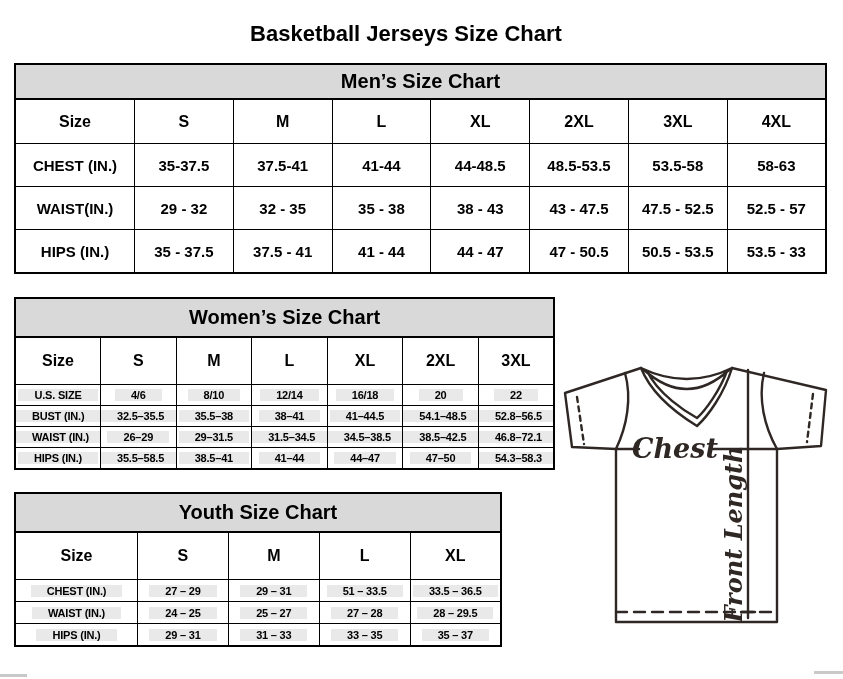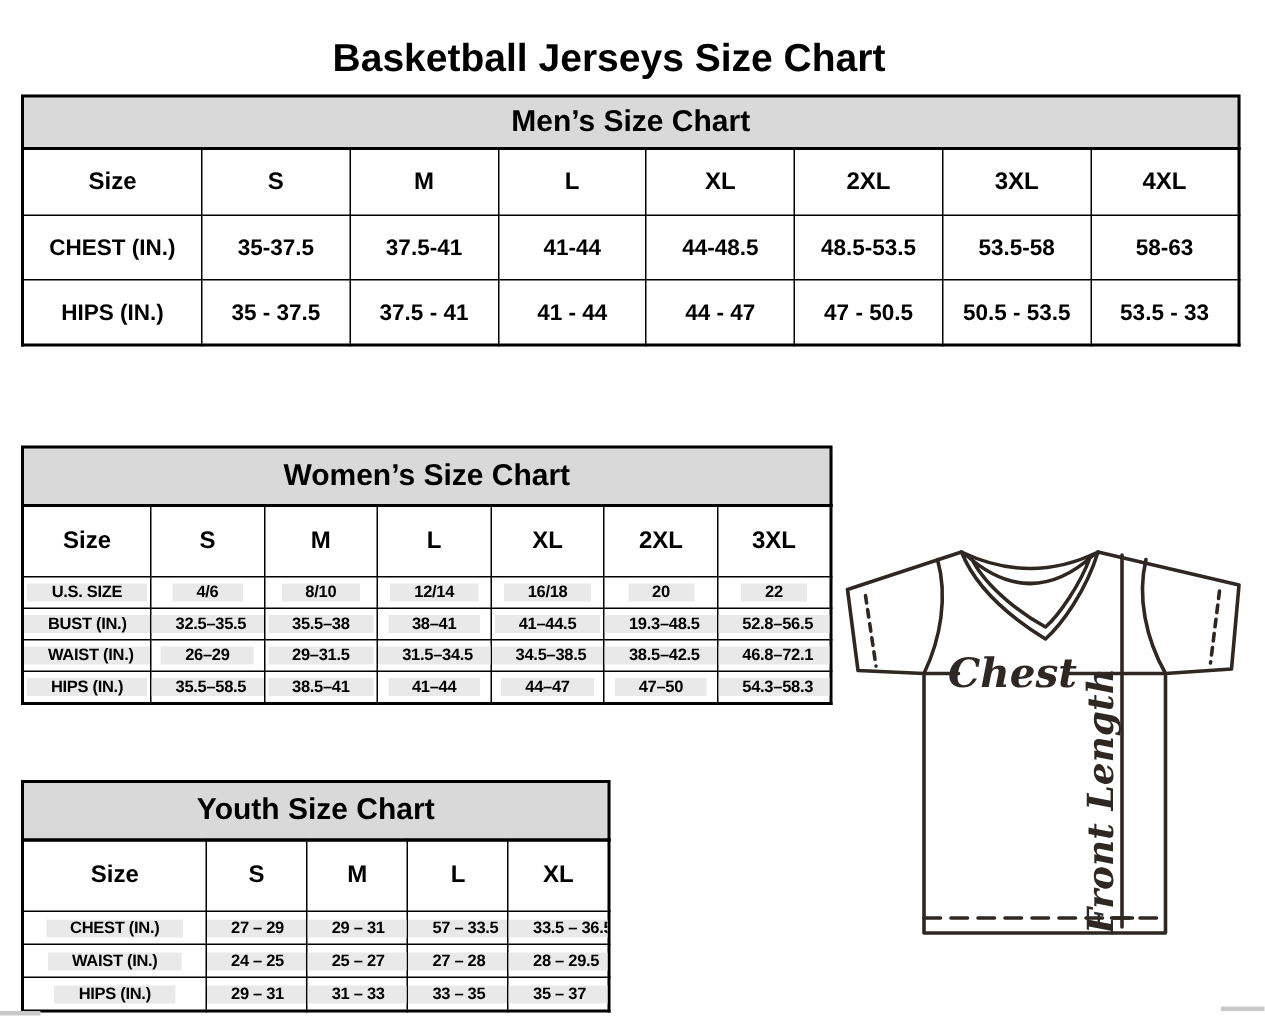--- a/index.html
+++ b/index.html
@@ -8,26 +8,26 @@
     --diagram_stroke:#2e2724;
     --highlight:#e9e9e9;
   }
   html,body{margin:0;padding:0;}
   body{
     width:843px;height:679px;position:relative;background:#ffffff;
     font-family:"Liberation Sans",sans-serif;color:#000;overflow:hidden;
   }
   .page-title{
     position:absolute;top:6px;left:0;width:812px;text-align:center;
-    font-size:26px;font-weight:bold;
+    font-size:22px;font-weight:bold;
   }
   .chart{position:absolute;}
   #mens-chart{left:14px;top:63px;width:813px;}
   #womens-chart{left:14px;top:297px;width:541px;}
-  #youth-chart{left:14px;top:492px;width:393px;margin-top:28px;}
+  #youth-chart{left:14px;top:492px;width:488px;}
   .chart-title{
     border:2px solid var(--border);background:var(--header_bg);
     font-weight:bold;font-size:20px;text-align:center;
     height:33px;line-height:33px;
   }
   .chart-title.tall{height:37px;line-height:37px;}
   table{
     border-collapse:collapse;width:100%;table-layout:fixed;
     margin-top:-2px;border:2px solid var(--border);
   }
@@ -84,20 +84,30 @@
           <th>CHEST (IN.)</th>
           <td>35-37.5</td>
           <td>37.5-41</td>
           <td>41-44</td>
           <td>44-48.5</td>
           <td>48.5-53.5</td>
           <td>53.5-58</td>
           <td>58-63</td>
         </tr>
         <tr>
+          <th>WAIST(IN.)</th>
+          <td>29 - 32</td>
+          <td>32 - 35</td>
+          <td>35 - 38</td>
+          <td>38 - 43</td>
+          <td>43 - 47.5</td>
+          <td>47.5 - 52.5</td>
+          <td>52.5 - 57</td>
+        </tr>
+        <tr>
           <th>HIPS (IN.)</th>
           <td>35 - 37.5</td>
           <td>37.5 - 41</td>
           <td>41 - 44</td>
           <td>44 - 47</td>
           <td>47 - 50.5</td>
           <td>50.5 - 53.5</td>
           <td>53.5 - 33</td>
         </tr>
       </tbody>
@@ -127,21 +137,21 @@
           <td><span class="hl">16/18</span></td>
           <td><span class="hl">20</span></td>
           <td><span class="hl">22</span></td>
         </tr>
         <tr>
           <th><span class="hl">BUST (IN.)</span></th>
           <td><span class="hl">32.5–35.5</span></td>
           <td><span class="hl">35.5–38</span></td>
           <td><span class="hl">38–41</span></td>
           <td><span class="hl">41–44.5</span></td>
-          <td><span class="hl">19.3–48.5</span></td>
+          <td><span class="hl">54.1–48.5</span></td>
           <td><span class="hl">52.8–56.5</span></td>
         </tr>
         <tr>
           <th><span class="hl">WAIST (IN.)</span></th>
           <td><span class="hl">26–29</span></td>
           <td><span class="hl">29–31.5</span></td>
           <td><span class="hl">31.5–34.5</span></td>
           <td><span class="hl">34.5–38.5</span></td>
           <td><span class="hl">38.5–42.5</span></td>
           <td><span class="hl">46.8–72.1</span></td>
@@ -169,21 +179,21 @@
           <th>M</th>
           <th>L</th>
           <th>XL</th>
         </tr>
       </thead>
       <tbody>
         <tr>
           <th><span class="hl">CHEST (IN.)</span></th>
           <td><span class="hl">27 – 29</span></td>
           <td><span class="hl">29 – 31</span></td>
-          <td><span class="hl">57 – 33.5</span></td>
+          <td><span class="hl">51 – 33.5</span></td>
           <td><span class="hl">33.5 – 36.5</span></td>
         </tr>
         <tr>
           <th><span class="hl">WAIST (IN.)</span></th>
           <td><span class="hl">24 – 25</span></td>
           <td><span class="hl">25 – 27</span></td>
           <td><span class="hl">27 – 28</span></td>
           <td><span class="hl">28 – 29.5</span></td>
         </tr>
         <tr>

